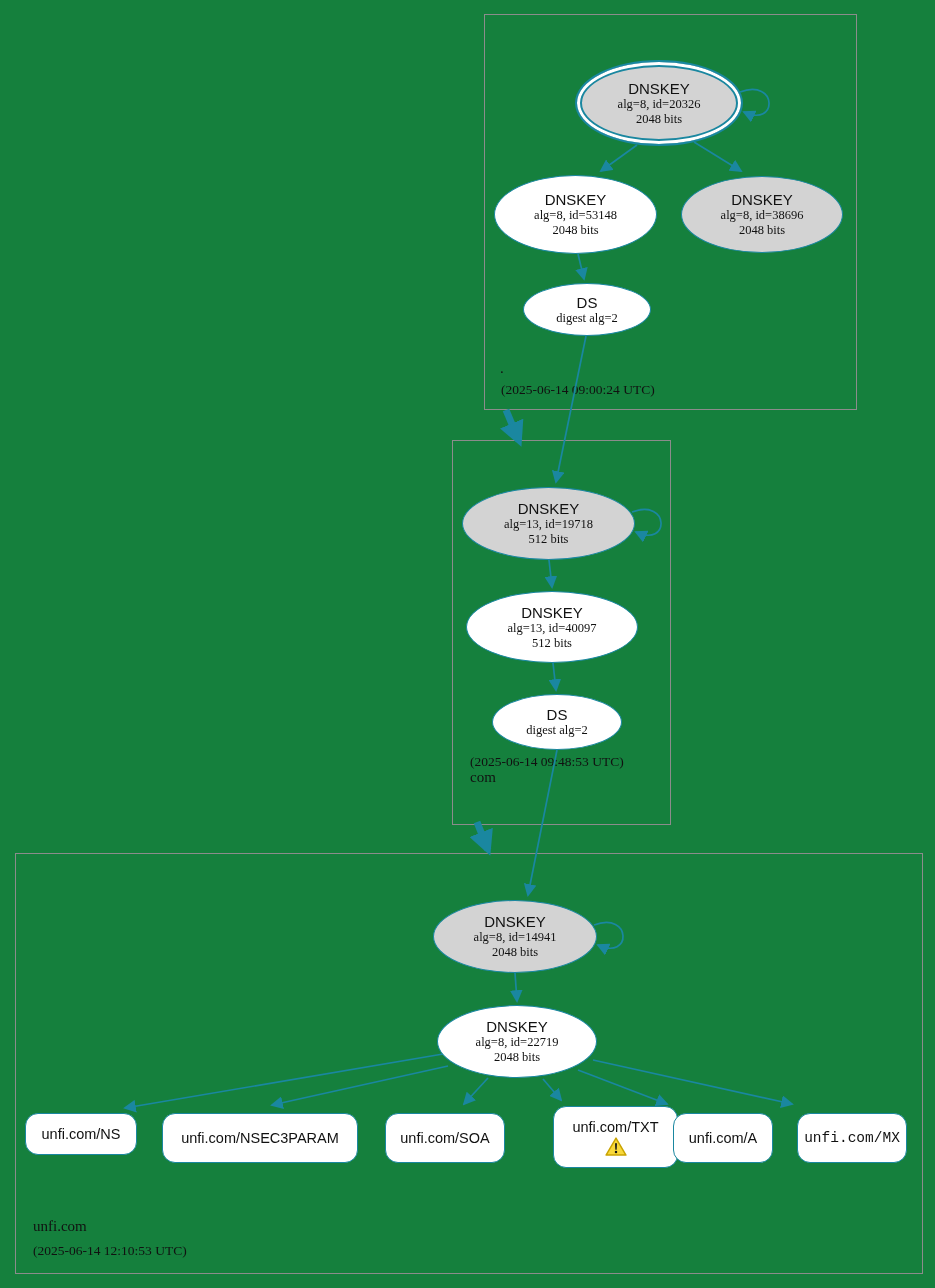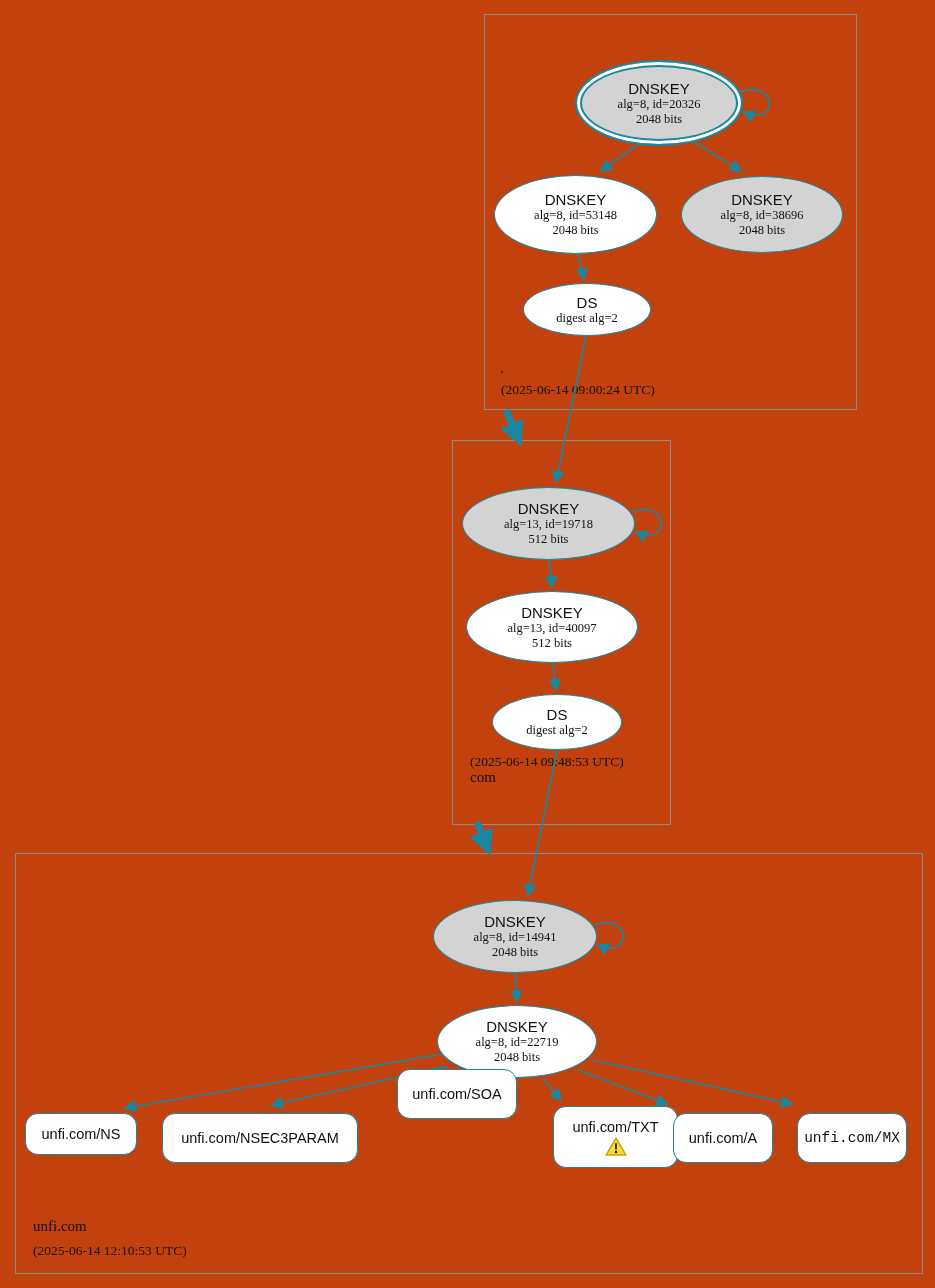--- a/index.html
+++ b/index.html
@@ -3,21 +3,21 @@
 <meta charset="utf-8">
 <style>
   :root{
     --teal:#1a87a0;
     --gray-fill:#d3d3d3;
     --zone-border:#8c8c8c;
     --ink:#111;
   }
   html,body{margin:0;padding:0;background:#ffffff;}
   .canvas{
-    position:relative;width:935px;height:1288px;background:#c2410c;
+    position:relative;width:935px;height:1288px;background:#15803d;
     font-family:"Liberation Serif", serif;color:var(--ink);overflow:hidden;
   }
   
   .zone{position:absolute;border:1px solid var(--zone-border);background:transparent;z-index:0;}
   #zone-root{left:484px;top:14px;width:371px;height:394px;}
   #zone-com{left:452px;top:440px;width:217px;height:383px;}
   #zone-unfi{left:15px;top:853px;width:906px;height:419px;}
   .zone-name{position:absolute;font-size:15px;font-family:"Liberation Serif",serif;}
   .zone-ts{position:absolute;font-size:13.5px;font-family:"Liberation Serif",serif;}
   #zone-root-name{left:500px;top:360px;}
@@ -54,21 +54,21 @@
   #n-unfi-zsk{left:437px;top:1005px;width:160px;height:73px;}
   
   .rrbox{
     position:absolute;border:1.8px solid var(--teal);border-radius:13px;background:#fff;
     display:flex;flex-direction:column;align-items:center;justify-content:center;
     font-family:"Liberation Sans",sans-serif;font-size:14.5px;z-index:2;
     box-sizing:border-box;cursor:pointer;
   }
   #rr-ns{left:25px;top:1113px;width:112px;height:42px;}
   #rr-nsec3param{left:162px;top:1113px;width:196px;height:50px;}
-  #rr-soa{left:385px;top:1069px;width:120px;height:50px;margin-left:12px;}
+  #rr-soa{left:385px;top:1113px;width:120px;height:50px;}
   #rr-txt{left:553px;top:1106px;width:125px;height:62px;}
   #rr-a{left:673px;top:1113px;width:100px;height:50px;}
   #rr-mx{left:797px;top:1113px;width:110px;height:50px;font-family:Liberation Mono, monospace;}
   .warn{width:22px;height:19px;margin-top:2px;}
 </style>
 </head>
 <body>
 
 <div class="canvas">
 

